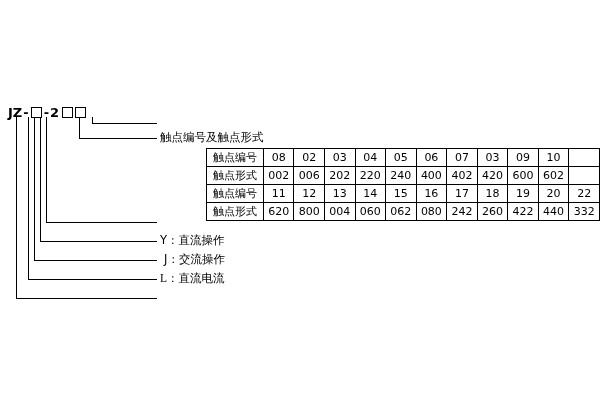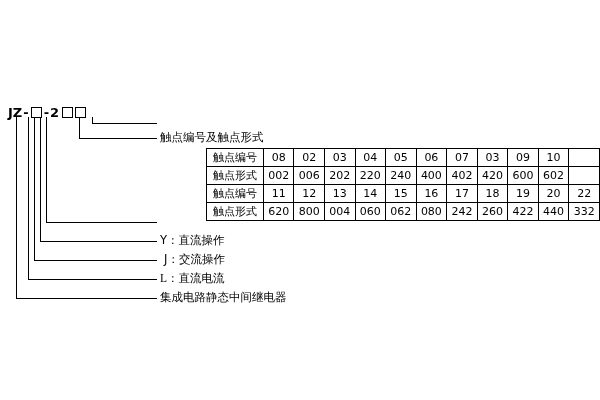--- a/index.html
+++ b/index.html
@@ -131,21 +131,20 @@
   <div class="vline" style="left:28px; top:117px; height:162px;"></div>
   <div class="hline" style="left:28px; top:279px; width:129px;"></div>
 
   <div class="vline" style="left:16px; top:117px; height:181px;"></div>
   <div class="hline" style="left:16px; top:298px; width:141px;"></div>
 
   <div class="anno" style="left:160px; top:131px;">触点编号及触点形式</div>
   <div class="anno" style="left:160px; top:234px;">Y：直流操作</div>
   <div class="anno" style="left:164px; top:253px;">J：交流操作</div>
   <div class="anno" style="left:160px; top:272px;font-family:Liberation Serif, serif;">L：直流电流</div>
-  <div class="anno" style="left:160px; top:291px;">集成电路静态中间继电器</div>
 
   <div class="tbl-wrap">
     <table class="contacts">
       <tbody>
         <tr>
           <td class="label">触点编号</td>
           <td class="cell">08</td>
           <td class="cell">02</td>
           <td class="cell">03</td>
           <td class="cell">04</td>

